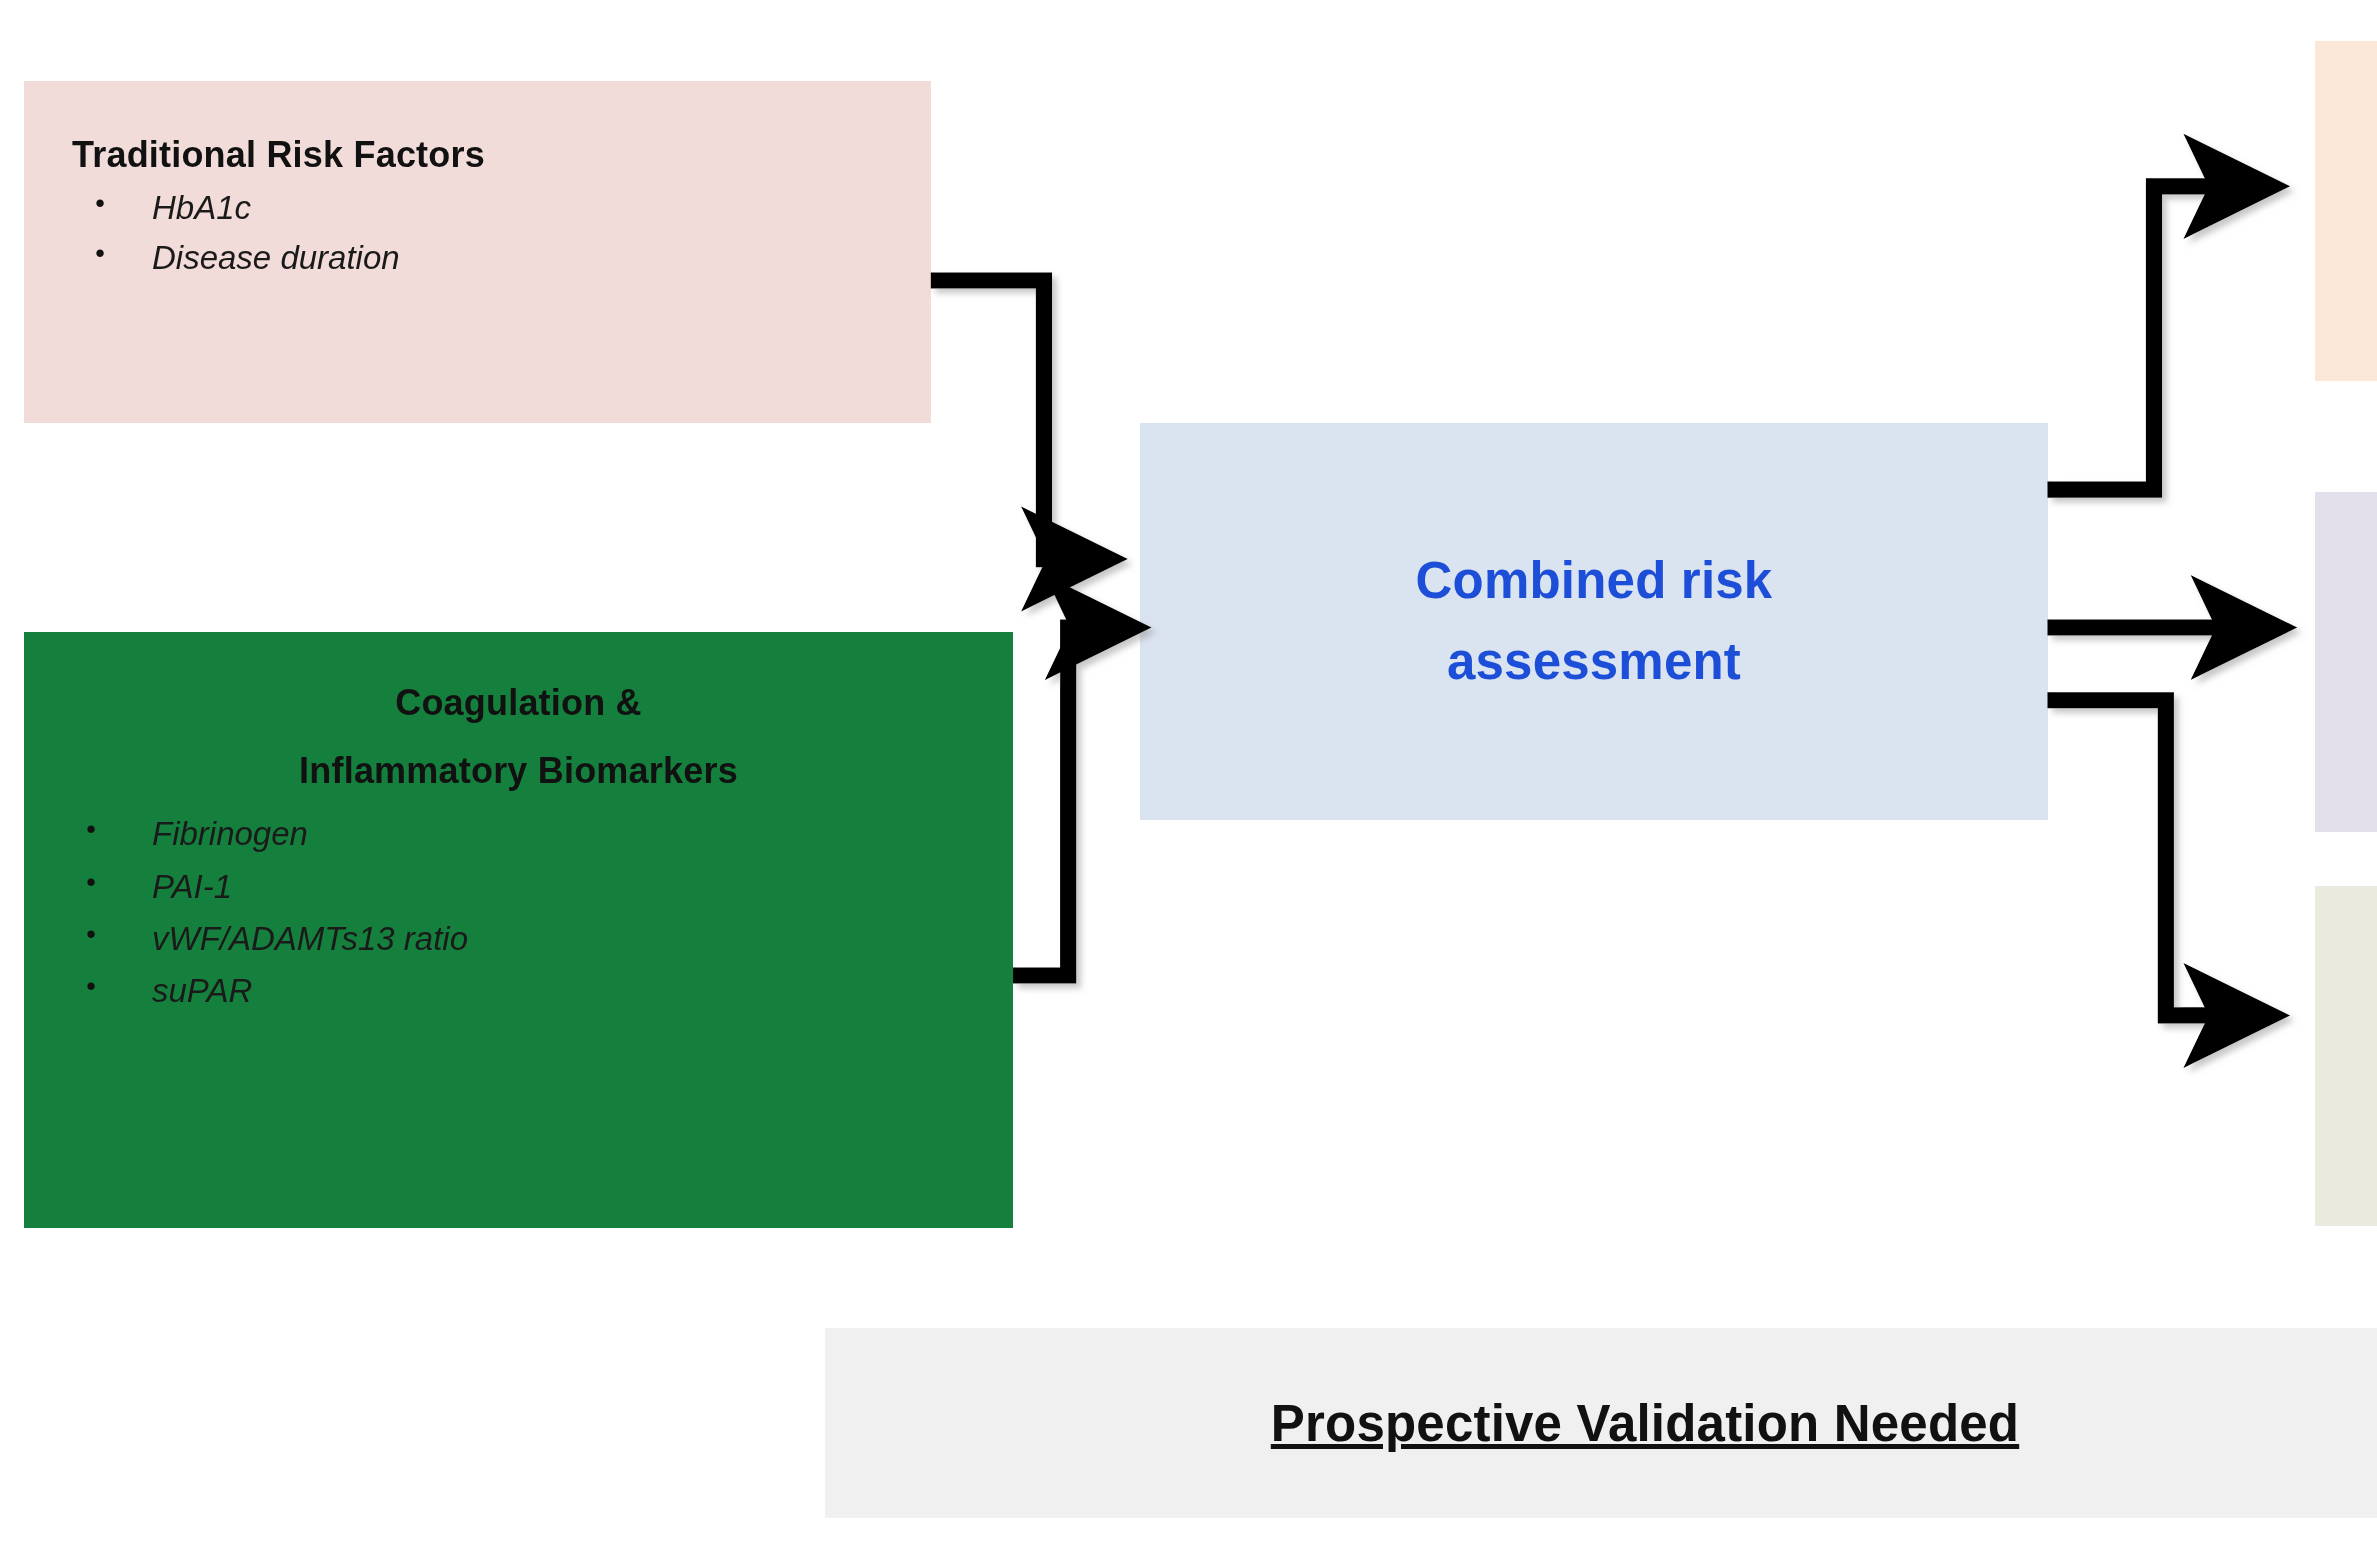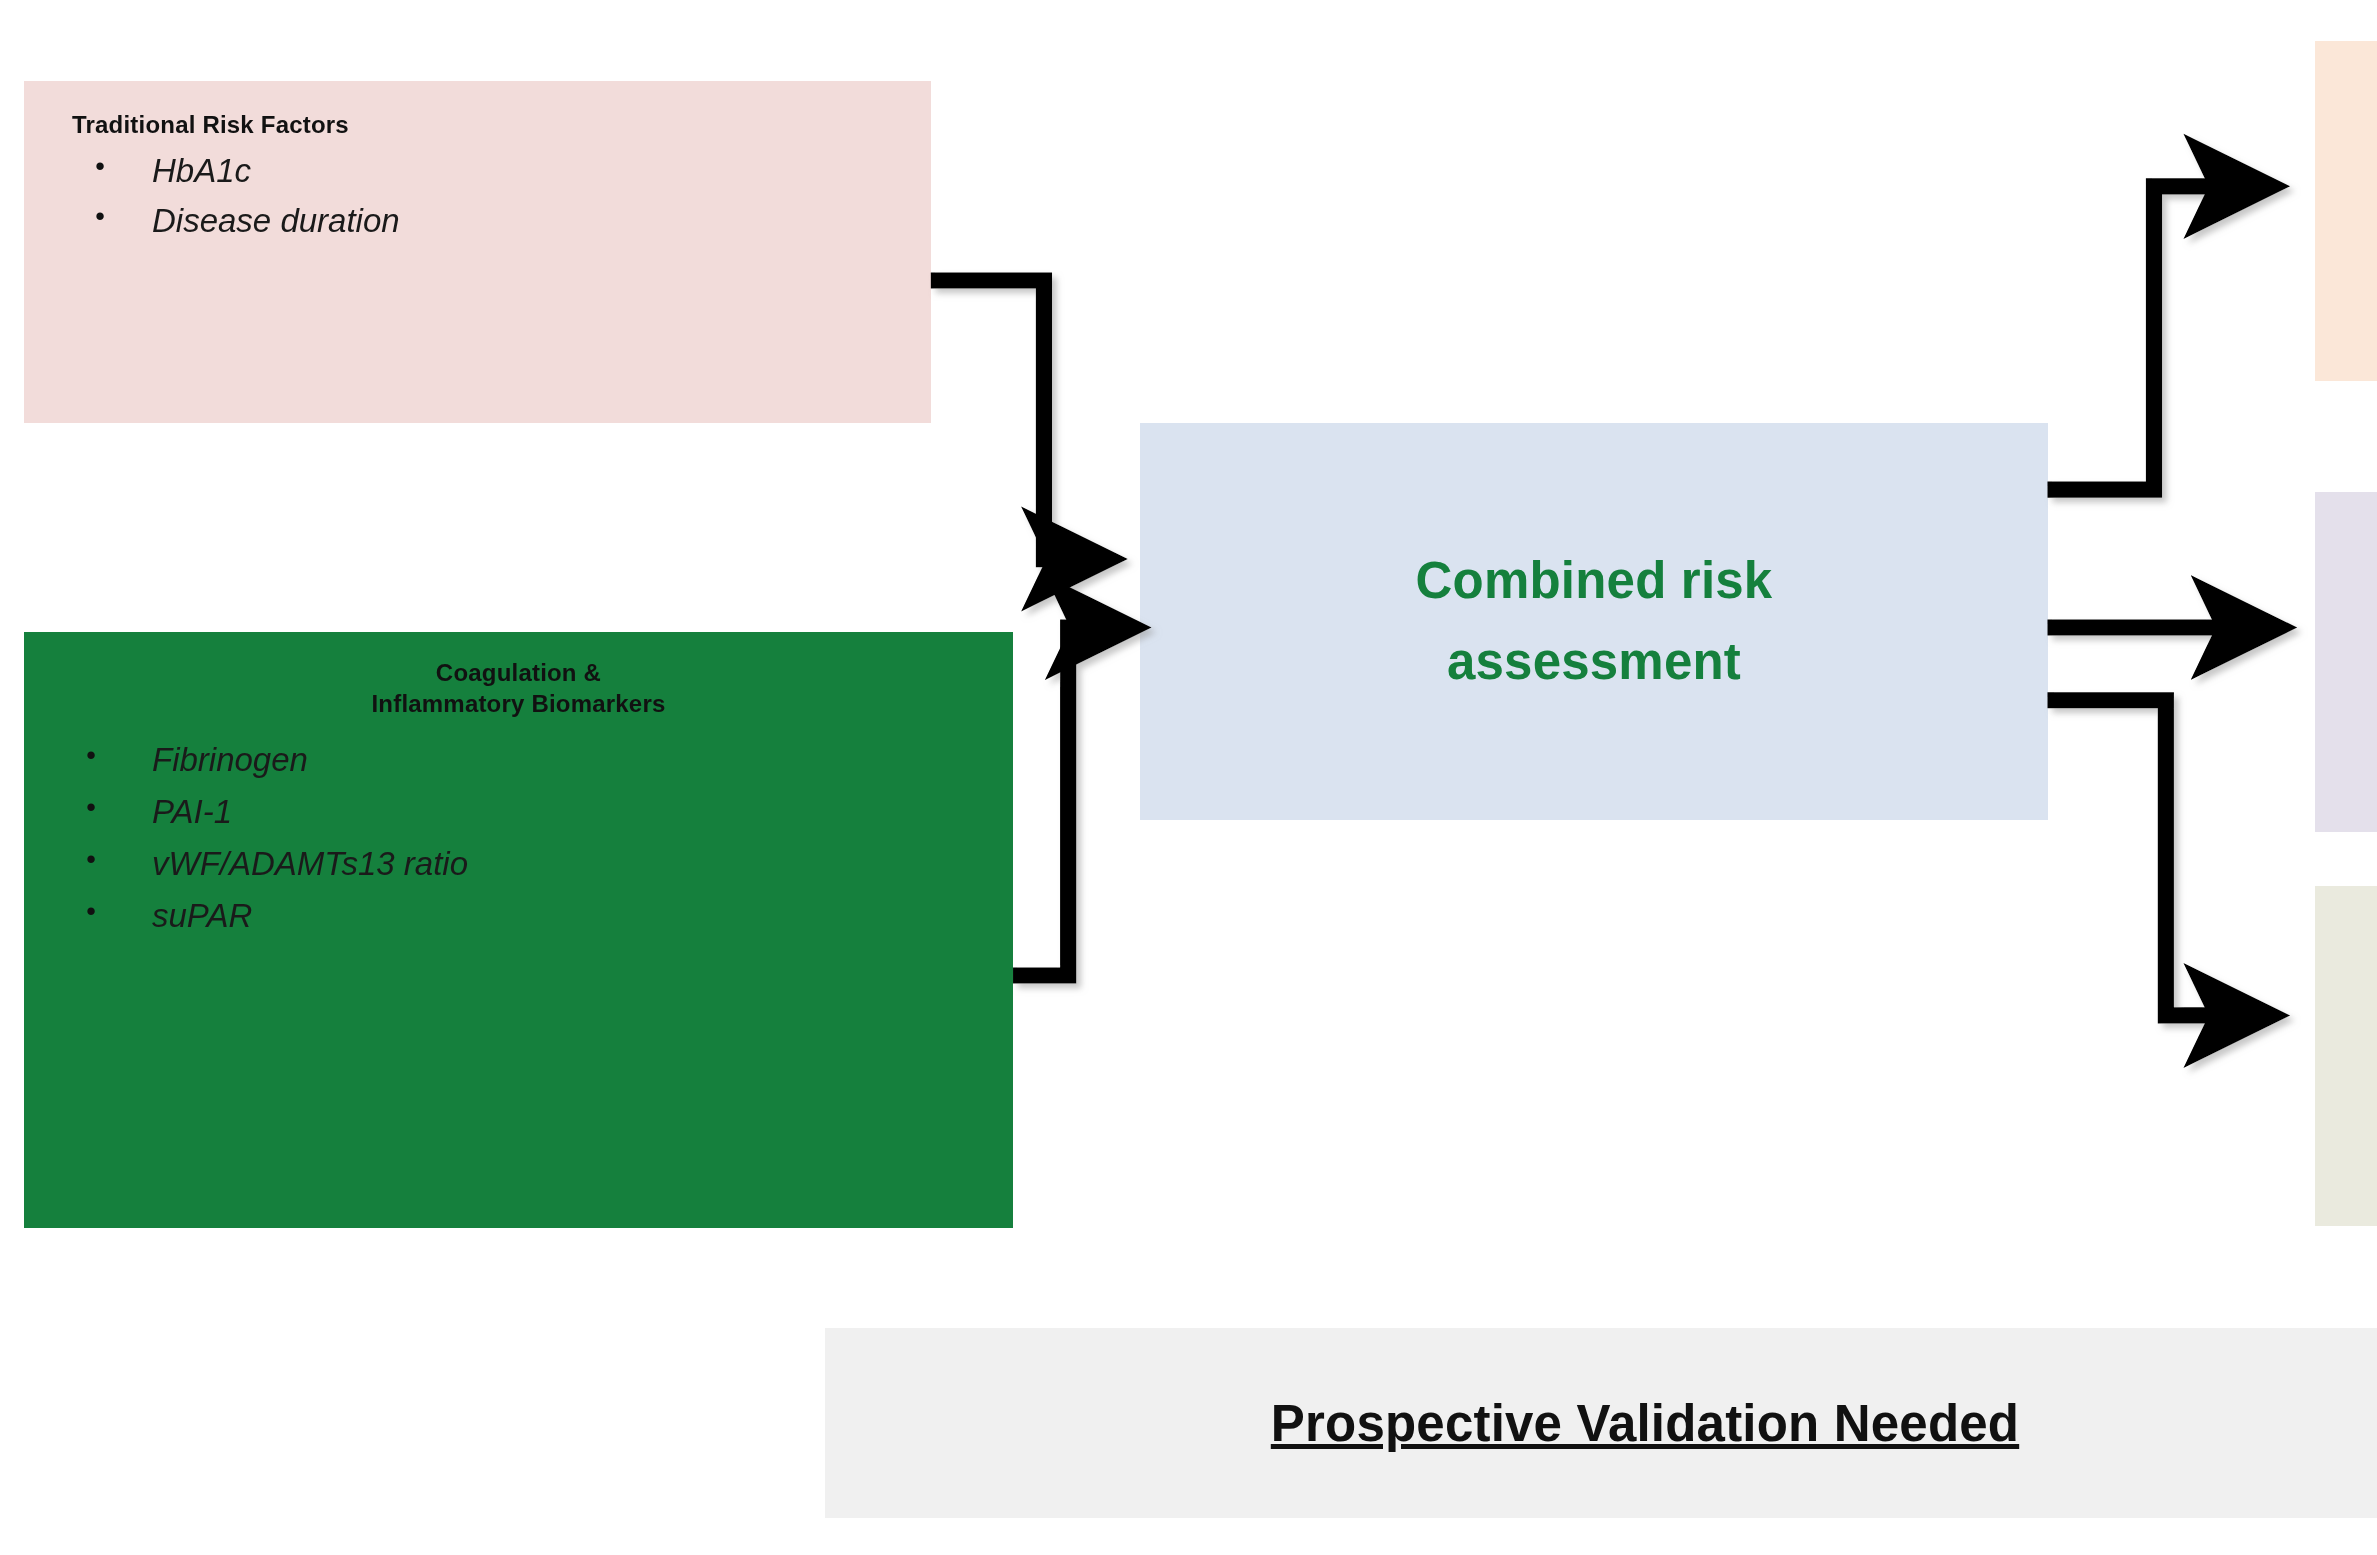--- a/index.html
+++ b/index.html
@@ -31,24 +31,25 @@
   #box-biomarkers {
     left: 24px;
     top: 632px;
     width: 989px;
     height: 596px;
     background: #15803d;
     padding: 26px 0 0 0;
   }
   .box-title {
     font-weight: bold;
-    font-size: 24px;
+    font-size: 36px;
     color: #111111;
     line-height: 1.28;
     letter-spacing: 0.2px;
+    margin-top: 22px;
   }
   #box-traditional .box-title {
     padding-left: 48px;
     text-align: left;
   }
   #box-biomarkers .box-title {
     text-align: center;
     padding: 0 28.5px;
   }
   .bullets {
@@ -89,21 +90,21 @@
     width: 908px;
     height: 397px;
     background: #dae3f0;
     display: flex;
     align-items: center;
     justify-content: center;
   }
   #box-combined .ctext {
     font-weight: bold;
     font-size: 51px;
-    color: #15803d;
+    color: #1d4ed8;
     text-align: center;
     line-height: 1.58;
     letter-spacing: 0.2px;
   }
 
   
   .outcome {
     display: flex;
     flex-direction: column;
     align-items: center;

